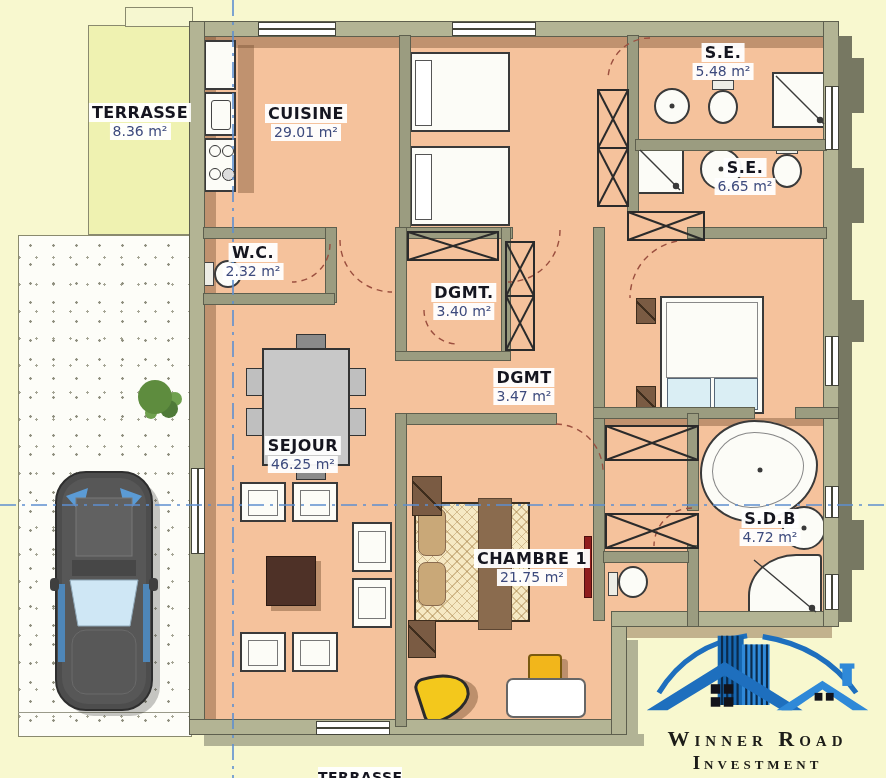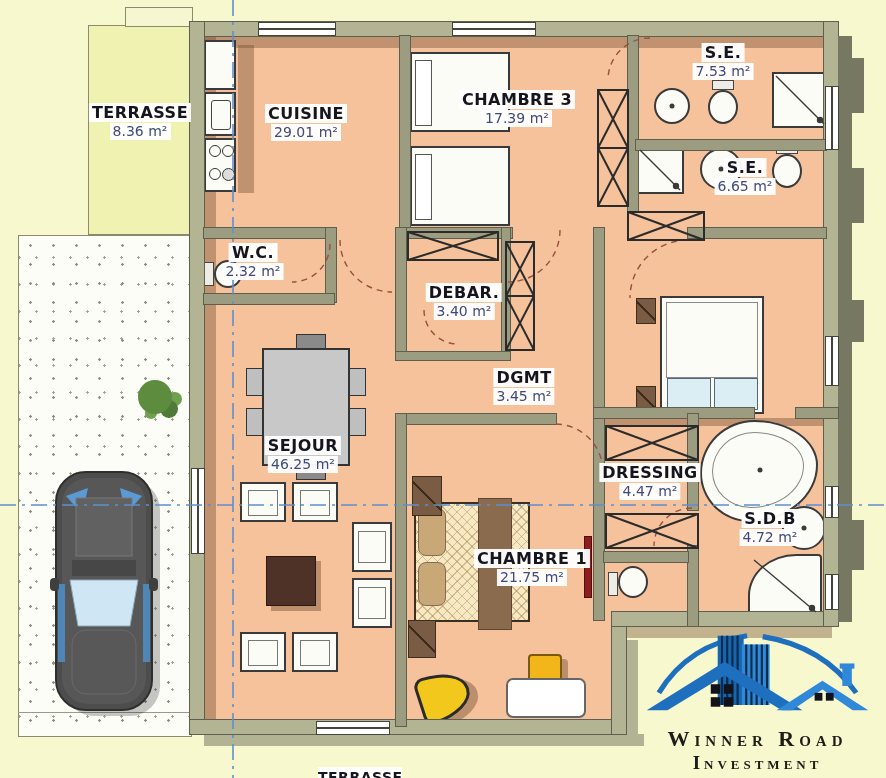--- a/index.html
+++ b/index.html
@@ -270,51 +270,43 @@
   </svg>
 
   <div class="rlabel" style="left:140px;top:103px;">
     <span class="nm">TERRASSE</span>
     <span class="ar">8.36 m²</span>
   </div>
   <div class="rlabel" style="left:306px;top:104px;">
     <span class="nm">CUISINE</span>
     <span class="ar">29.01 m²</span>
   </div>
-  <div class="rlabel" style="left:517px;top:90px;">
-    <span class="nm">CHAMBRE 3</span>
-    <span class="ar">17.39 m²</span>
-  </div>
   <div class="rlabel" style="left:723px;top:43px;">
     <span class="nm">S.E.</span>
-    <span class="ar">7.53 m²</span>
+    <span class="ar">5.48 m²</span>
   </div>
   <div class="rlabel" style="left:745px;top:158px;">
     <span class="nm">S.E.</span>
     <span class="ar">6.65 m²</span>
   </div>
   <div class="rlabel" style="left:253px;top:243px;">
     <span class="nm">W.C.</span>
     <span class="ar">2.32 m²</span>
   </div>
   <div class="rlabel" style="left:464px;top:283px;">
-    <span class="nm">DEBAR.</span>
+    <span class="nm">DGMT.</span>
     <span class="ar">3.40 m²</span>
   </div>
   <div class="rlabel" style="left:524px;top:368px;">
     <span class="nm">DGMT</span>
-    <span class="ar">3.45 m²</span>
+    <span class="ar">3.47 m²</span>
   </div>
   <div class="rlabel" style="left:303px;top:436px;">
     <span class="nm">SEJOUR</span>
     <span class="ar">46.25 m²</span>
-  </div>
-  <div class="rlabel" style="left:650px;top:463px;">
-    <span class="nm">DRESSING</span>
-    <span class="ar">4.47 m²</span>
   </div>
   <div class="rlabel" style="left:532px;top:549px;">
     <span class="nm">CHAMBRE 1</span>
     <span class="ar">21.75 m²</span>
   </div>
   <div class="rlabel" style="left:770px;top:509px;">
     <span class="nm">S.D.B</span>
     <span class="ar">4.72 m²</span>
   </div>
 

